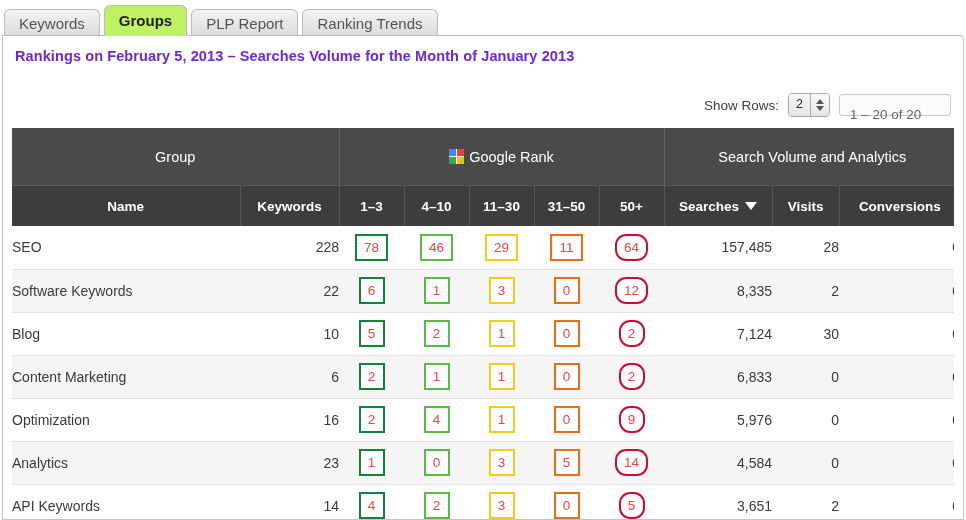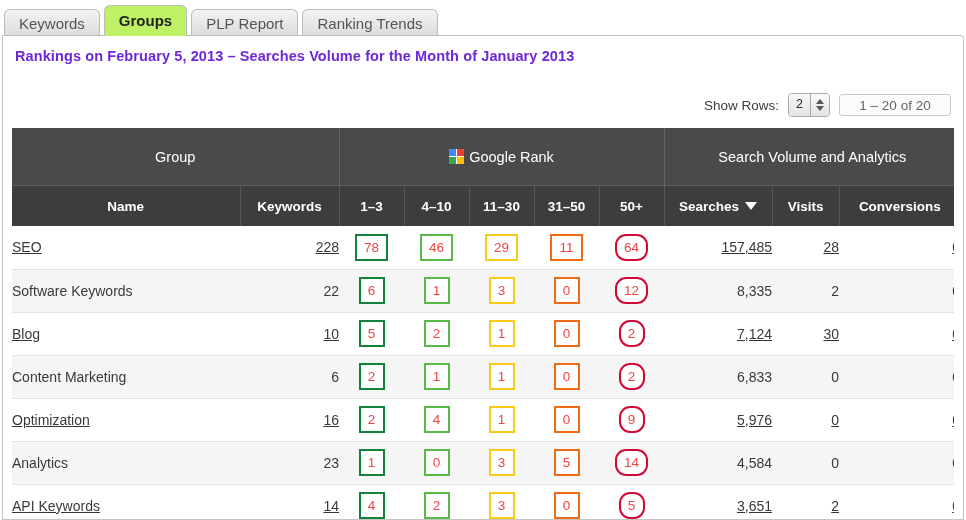--- a/index.html
+++ b/index.html
@@ -120,28 +120,27 @@
     width: 0; height: 0;
     border-left: 4px solid transparent;
     border-right: 4px solid transparent;
   }
   .arrow-up { border-bottom: 5px solid #555555; }
   .arrow-down { border-top: 5px solid #555555; }
   .pagecount {
     min-width: 112px;
     height: 22px;
     line-height: 21px;
-    text-align: center;
     font-size: 13.5px;
     color: #666666;
     border: 1px solid #c9c9c9;
     border-radius: 3px;
     background: #fbfbfb;
     box-sizing: border-box;
-    padding: 0 10px;
+    padding: 9px 10px;
   }
 
   
   .table-wrap {
     position: absolute;
     left: 9px;
     right: 9px;
     top: 92px;
     bottom: 0;
     overflow: hidden;
@@ -205,21 +204,21 @@
     width: 0; height: 0;
     border-left: 6px solid transparent;
     border-right: 6px solid transparent;
     border-top: 8px solid #ffffff;
     margin-left: 6px;
     vertical-align: 1px;
   }
 
   
   tbody tr { height: 43px; }
-  tbody tr.even { background: #ffffff; text-decoration: underline; }
+  tbody tr.even { background: #ffffff; }
   tbody tr.odd  { background: #f5f5f5; }
   tbody td {
     border-bottom: 1px solid #e2e2e2;
     font-size: 14px;
     color: #3a3a3a;
   }
   td.c-name {
     padding-left: 14px;
     text-align: left;
     white-space: nowrap;

